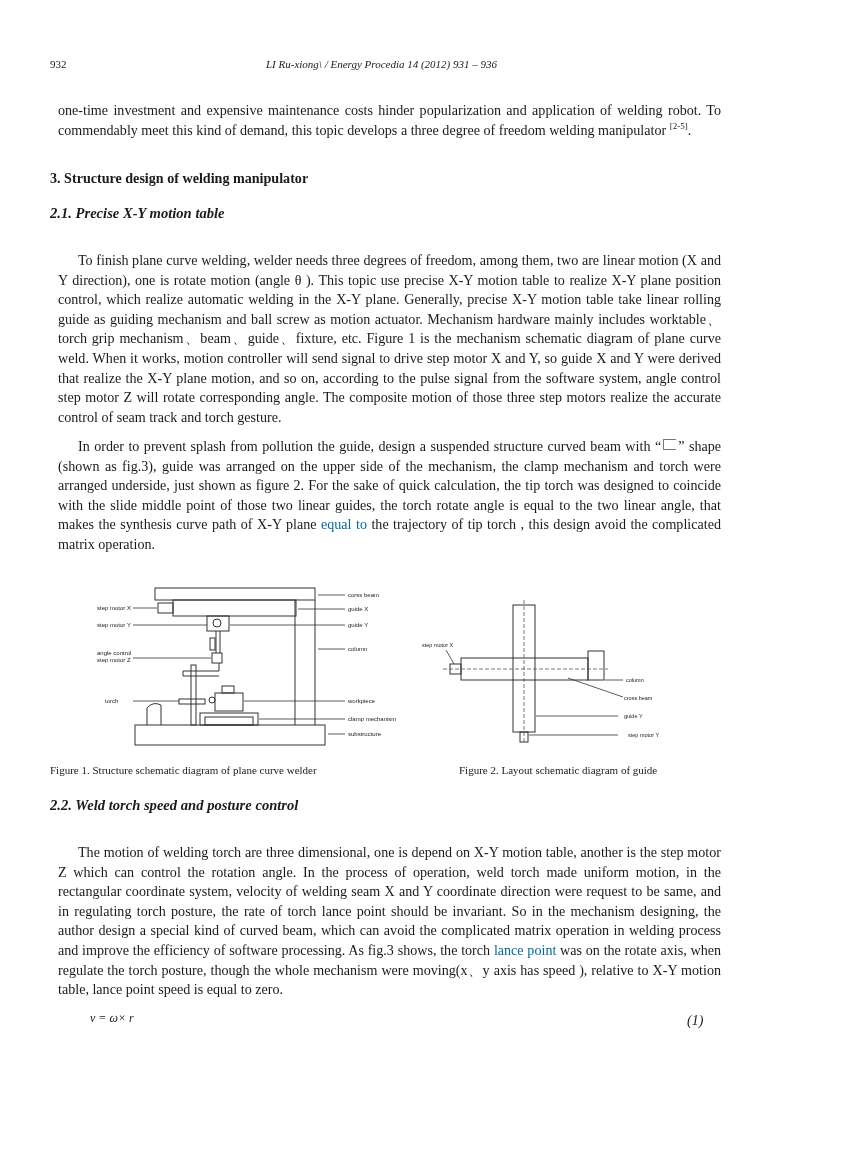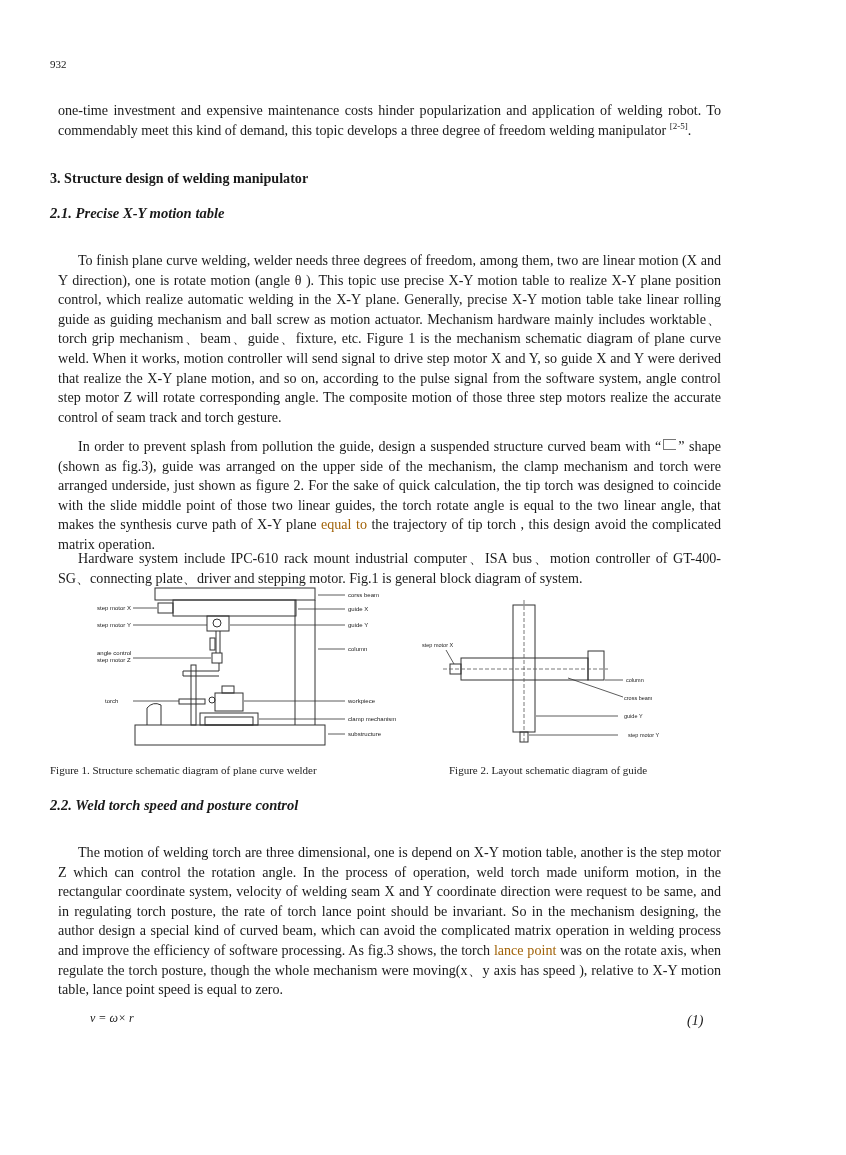--- a/index.html
+++ b/index.html
@@ -6,49 +6,49 @@
   body { width: 846px; height: 1155px; position: relative; overflow: hidden;
          font-family: "Liberation Serif", "DejaVu Serif", serif; color: #1a1a1a; }
   .page { position: absolute; left: 0; top: 0; width: 705px; height: 1155px; }
   .header { position: absolute; top: 58px; left: 50px; width: 663px; height: 16px; font-size: 11px; }
   .header .pnum { position: absolute; left: 0; top: 0; }
   .header .journal { position: absolute; left: 0; right: 0; text-align: center; font-style: italic; }
   .para { position: absolute; left: 50px; width: 663px; font-size: 14.1px; line-height: 19.6px; text-align: justify; margin: 8px; }
   .indent { text-indent: 20px; }
   .h2 { position: absolute; left: 50px; font-size: 14.1px; font-weight: bold; margin: 0; }
   .h3 { position: absolute; left: 50px; font-size: 14.6px; font-style: italic; margin: 0; }
-  .red { color: #a16207; }
+  .red { color: #0369a1; }
   sup { font-size: 9px; vertical-align: 6px; line-height: 0; }
   .bracket-glyph { display: inline-block; width: 12px; height: 9px; border: 1px solid #777; border-right: none; position: relative; top: -1px; margin: 0 2px; }
   .figure { position: absolute; }
   .fig-cap { position: absolute; font-size: 11px; }
   .eq { position: absolute; top: 1011px; left: 90px; font-size: 12px; font-style: italic; }
   .eqnum { position: absolute; top: 1013px; left: 687px; font-size: 14px; font-style: italic; }
   svg text { font-family: "Liberation Sans", "DejaVu Sans", sans-serif; }
 </style>
 </head>
 <body>
 
 <div class="page">
 
   <div class="header">
     <span class="pnum">932</span>
+    <span class="journal">LI Ru-xiong\ / Energy Procedia 14 (2012) 931 – 936</span>
   </div>
 
   <p class="para" style="top:93px;"><span>one-time investment and expensive maintenance costs  hinder popularization and application of welding robot. To commendably meet this kind of demand, this topic develops a three degree of freedom welding manipulator </span><sup>[2-5]</sup><span>.</span></p>
 
   <h2 class="h2" style="top:170px;">3. Structure design of welding manipulator</h2>
 
   <h3 class="h3" style="top:205px;">2.1. Precise X-Y motion table</h3>
 
   <p class="para indent" style="top:243px;">To finish plane curve welding, welder needs three degrees of freedom, among them, two are linear motion (X and Y direction), one is rotate motion (angle  θ ). This topic use precise X-Y motion table to realize X-Y plane position control, which realize automatic welding in the X-Y plane. Generally, precise X-Y motion table take linear rolling guide as guiding mechanism and ball screw as motion actuator. Mechanism hardware mainly includes worktable、torch grip mechanism、beam、guide、fixture, etc. Figure 1 is the mechanism schematic diagram of plane curve weld. When it works, motion controller will send signal to drive step motor X and Y, so guide X and Y were derived that realize the X-Y plane motion, and so on, according to the pulse signal from the software system, angle control step motor Z will rotate corresponding angle. The composite motion of those three step motors realize the accurate control of seam track and torch gesture.</p>
 
   <p class="para indent" style="top:429px;"><span>In order to prevent splash from pollution the guide, design a suspended structure curved beam with “</span><span class="bracket-glyph"></span><span>” shape (shown as fig.3), guide was arranged on the upper side of the mechanism, the clamp mechanism and torch were arranged underside, just shown as figure 2. For the sake of quick calculation, the tip torch was designed to coincide with the slide middle point of  those two linear guides, the torch rotate angle is equal to the two linear angle, that makes the synthesis curve path of X-Y plane </span><span class="red">equal to</span><span> the trajectory of tip torch , this design  avoid the complicated matrix operation.</span></p>
 
-  <p class="para indent" style="top:541px;">Hardware system include IPC-610 rack mount industrial computer、ISA bus、motion controller of GT-400-SG、connecting plate、driver and stepping motor. Fig.1 is general block diagram of system.</p>
 
   <div class="figure" style="left:95px; top:583px; width:310px; height:165px;">
     <svg width="310" height="165" viewBox="0 0 310 165">
       <g stroke="#333" fill="none" stroke-width="1">
         <rect x="60" y="5" width="160" height="12"></rect>
         <rect x="78" y="17" width="123" height="16"></rect>
         <rect x="63" y="20" width="15" height="10"></rect>
         <rect x="112" y="33" width="22" height="15"></rect>
         <circle cx="122" cy="40" r="4"></circle>
         <line x1="121" y1="48" x2="121" y2="70"></line>
@@ -122,21 +122,21 @@
         <text x="4" y="52">step motor X</text>
         <text x="208" y="87">column</text>
         <text x="206" y="105">cross beam</text>
         <text x="206" y="123">guide Y</text>
         <text x="210" y="142">step motor Y</text>
       </g>
     </svg>
   </div>
 
   <div class="fig-cap" style="left:50px; top:764px;">Figure 1. Structure schematic diagram of plane curve welder</div>
-  <div class="fig-cap" style="left:449px; top:764px;">Figure 2.  Layout schematic diagram of guide</div>
+  <div class="fig-cap" style="left:459px; top:764px;">Figure 2.  Layout schematic diagram of guide</div>
 
   <h3 class="h3" style="top:797px;">2.2. Weld torch speed and posture control</h3>
 
   <p class="para indent" style="top:835px;"><span>The motion of welding torch are three dimensional, one is depend on X-Y motion table, another is the step motor Z which can control the rotation angle. In the process of operation, weld torch made uniform motion, in the rectangular coordinate system, velocity of welding seam X and Y coordinate direction were request to be same, and in regulating torch posture, the rate of torch lance point should be invariant. So in the mechanism designing, the author design a special kind of curved beam, which can avoid the complicated matrix operation in welding process and improve the efficiency of software processing. As fig.3 shows, the torch </span><span class="red">lance point</span><span> was on the rotate axis, when regulate the torch posture, though the whole mechanism were moving(x、y axis has speed ), relative to X-Y motion table, lance point  speed is equal to zero.</span></p>
 
   <div class="eq">v = ω× r</div>
   <div class="eqnum">(1)</div>
 
 </div>
 

